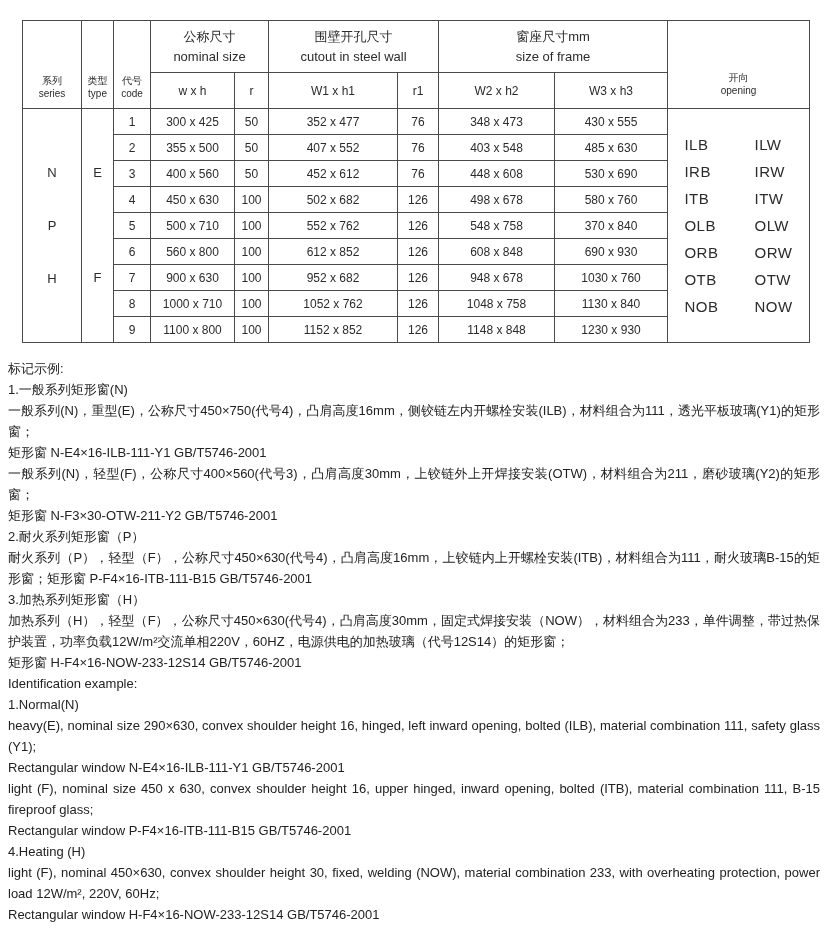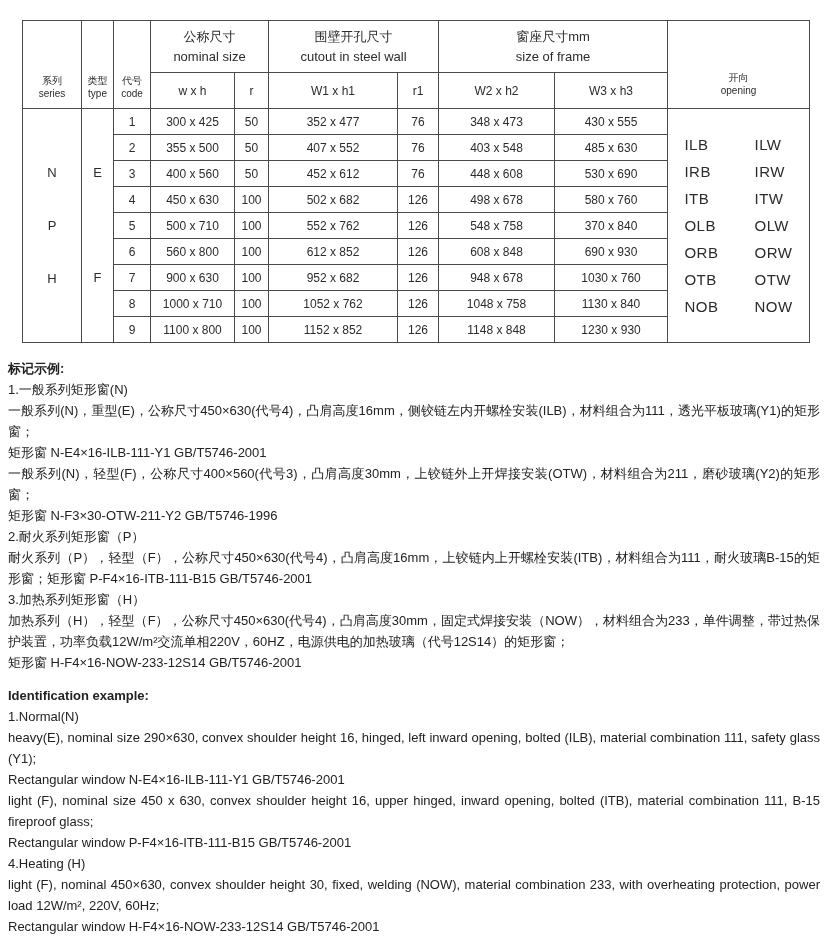--- a/index.html
+++ b/index.html
@@ -61,21 +61,21 @@
 
   
   .doc {
     margin: 15px 10px 0 8px;
     font-size: 13px;
     line-height: 21px;
     text-align: justify;
     color: #222;
   }
   .doc p { margin: 0; }
-  .doc p.b { font-weight: bold; margin-top: 12px; }
+  .doc p.b { font-weight: normal; }
 </style>
 </head>
 <body>
 
 <div class="page">
 
   <table class="dim">
     <colgroup>
       <col style="width:59px">
         <col style="width:32px">
@@ -248,24 +248,24 @@
         <td>126</td>
         <td>1148 x 848</td>
         <td>1230 x 930</td>
       </tr>
     </tbody>
   </table>
 
   <div class="doc">
     <p class="b">标记示例:</p>
     <p>1.一般系列矩形窗(N)</p>
-    <p>一般系列(N)，重型(E)，公称尺寸450×630(代号4)，凸肩高度16mm，侧铰链左内开螺栓安装(ILB)，材料组合为111，透光平板玻璃(Y1)的矩形窗；</p>
+    <p>一般系列(N)，重型(E)，公称尺寸450×750(代号4)，凸肩高度16mm，侧铰链左内开螺栓安装(ILB)，材料组合为111，透光平板玻璃(Y1)的矩形窗；</p>
     <p>矩形窗 N-E4×16-ILB-111-Y1 GB/T5746-2001</p>
     <p>一般系列(N)，轻型(F)，公称尺寸400×560(代号3)，凸肩高度30mm，上铰链外上开焊接安装(OTW)，材料组合为211，磨砂玻璃(Y2)的矩形窗；</p>
-    <p>矩形窗 N-F3×30-OTW-211-Y2 GB/T5746-1996</p>
+    <p>矩形窗 N-F3×30-OTW-211-Y2 GB/T5746-2001</p>
     <p>2.耐火系列矩形窗（P）</p>
     <p>耐火系列（P），轻型（F），公称尺寸450×630(代号4)，凸肩高度16mm，上铰链内上开螺栓安装(ITB)，材料组合为111，耐火玻璃B-15的矩形窗；矩形窗 P-F4×16-ITB-111-B15 GB/T5746-2001</p>
     <p>3.加热系列矩形窗（H）</p>
     <p>加热系列（H），轻型（F），公称尺寸450×630(代号4)，凸肩高度30mm，固定式焊接安装（NOW），材料组合为233，单件调整，带过热保护装置，功率负载12W/m²交流单相220V，60HZ，电源供电的加热玻璃（代号12S14）的矩形窗；</p>
     <p>矩形窗 H-F4×16-NOW-233-12S14 GB/T5746-2001</p>
     <p class="b">Identification example:</p>
     <p>1.Normal(N)</p>
     <p>heavy(E), nominal size 290×630, convex shoulder height 16, hinged, left inward opening, bolted (ILB), material combination 111, safety glass (Y1);</p>
     <p>Rectangular window  N-E4×16-ILB-111-Y1  GB/T5746-2001</p>
     <p>light (F), nominal size 450 x 630, convex shoulder height 16, upper hinged, inward opening, bolted (ITB), material combination 111, B-15 fireproof glass;</p>

